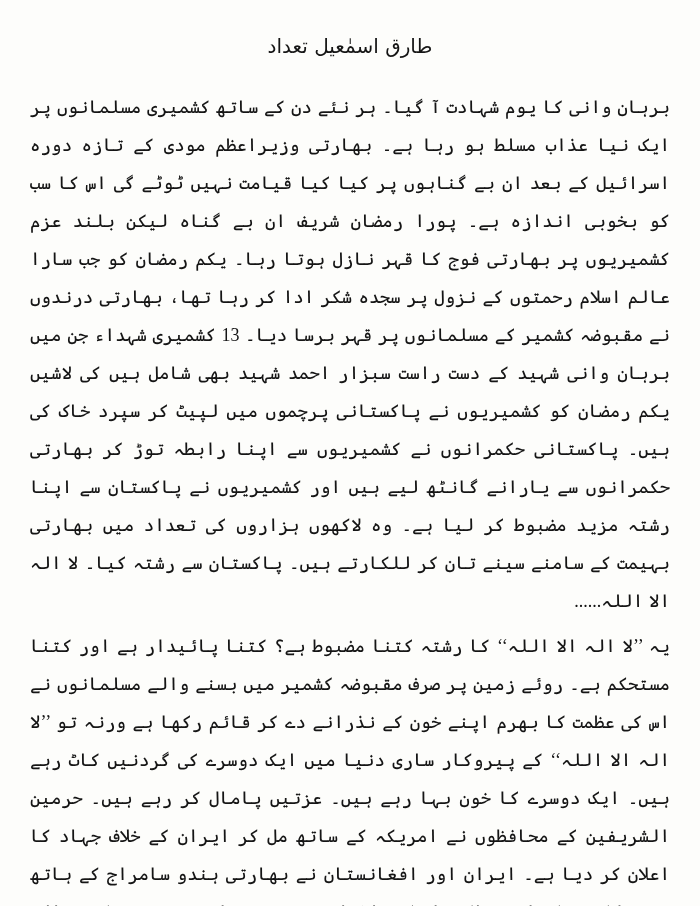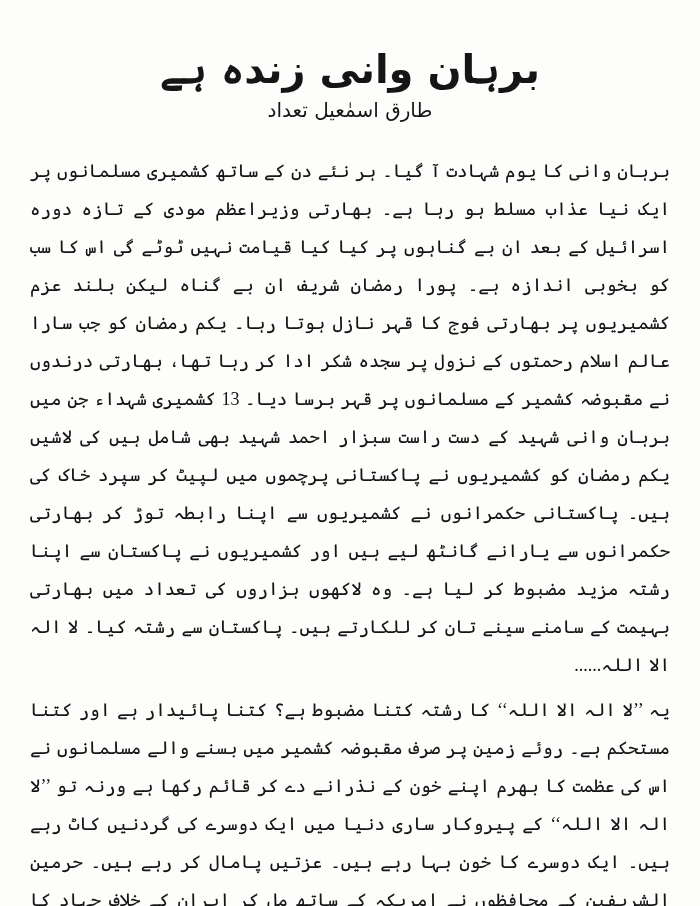--- a/index.html
+++ b/index.html
@@ -50,19 +50,18 @@
     font-family: Liberation Serif, serif;
   }
   .body-text p + p {
     margin-top: 0;
   }
 </style>
 </head>
 <body>
 
 <div class="page">
-  <h1 class="title">برہان وانی زندہ ہے</h1>
   <h2 class="author">طارق اسمٰعیل تعداد</h2>
   <div class="body-text">
     <p>برہان وانی کا یوم شہادت آ گیا۔ ہر نئے دن کے ساتھ کشمیری مسلمانوں پر ایک نیا عذاب مسلط ہو رہا ہے۔ بھارتی وزیراعظم مودی کے تازہ دورہ اسرائیل کے بعد ان بے گناہوں پر کیا کیا قیامت نہیں ٹوٹے گی اس کا سب کو بخوبی اندازہ ہے۔ پورا رمضان شریف ان بے گناہ لیکن بلند عزم کشمیریوں پر بھارتی فوج کا قہر نازل ہوتا رہا۔ یکم رمضان کو جب سارا عالم اسلام رحمتوں کے نزول پر سجدہ شکر ادا کر رہا تھا، بھارتی درندوں نے مقبوضہ کشمیر کے مسلمانوں پر قہر برسا دیا۔ 13 کشمیری شہداء جن میں برہان وانی شہید کے دست راست سبزار احمد شہید بھی شامل ہیں کی لاشیں یکم رمضان کو کشمیریوں نے پاکستانی پرچموں میں لپیٹ کر سپرد خاک کی ہیں۔ پاکستانی حکمرانوں نے کشمیریوں سے اپنا رابطہ توڑ کر بھارتی حکمرانوں سے یارانے گانٹھ لیے ہیں اور کشمیریوں نے پاکستان سے اپنا رشتہ مزید مضبوط کر لیا ہے۔ وہ لاکھوں ہزاروں کی تعداد میں بھارتی بہیمت کے سامنے سینے تان کر للکارتے ہیں۔ پاکستان سے رشتہ کیا۔ لا الہ الا اللہ......</p>
     <p>یہ ’’لا الہ الا اللہ‘‘ کا رشتہ کتنا مضبوط ہے؟ کتنا پائیدار ہے اور کتنا مستحکم ہے۔ روئے زمین پر صرف مقبوضہ کشمیر میں بسنے والے مسلمانوں نے اس کی عظمت کا بھرم اپنے خون کے نذرانے دے کر قائم رکھا ہے ورنہ تو ’’لا الہ الا اللہ‘‘ کے پیروکار ساری دنیا میں ایک دوسرے کی گردنیں کاٹ رہے ہیں۔ ایک دوسرے کا خون بہا رہے ہیں۔ عزتیں پامال کر رہے ہیں۔ حرمین الشریفین کے محافظوں نے امریکہ کے ساتھ مل کر ایران کے خلاف جہاد کا اعلان کر دیا ہے۔ ایران اور افغانستان نے بھارتی ہندو سامراج کے ہاتھ مضبوط کرنے کے لیے پاکستان کے خلاف اپنی زمین بھارتی درندوں کے حوالے کر دی ہے۔ عراق سے یمن تک مسلمان ایک دوسرے کا خون پی رہے ہیں۔ کسی نے اس مقدس رشتے کی شرم نہیں رکھی صرف مقبوضہ کشمیر کے مقہور لیکن غیرت مند کشمیری ہیں جو پاکستانی حکمرانوں کی بے حمیتی کے باوجود آج بھی پاکستان سے ’’لا الہ الا اللہ‘‘ کا رشتہ قائم رکھے ہوئے اپنی جانوں کے نذرانے پیش کر رہے ہیں اپنے شہداء کو پاکستانی پرچم میں لپیٹ کر قبروں میں اتار رہے ہیں لیکن ہمارے حکمرانوں کو یہ توفیق بھی نہیں ہوتی کہ ان کے لیے ہمدردی کے دو بول ہی بول دیں۔ خوف دامن گیر رہتا ہے کہ کہیں ان کا آقا ان کا ’’ماسٹر‘‘ ان سے ناراض نہ ہو</p>
   </div>
 </div>
 
 </body></html>

